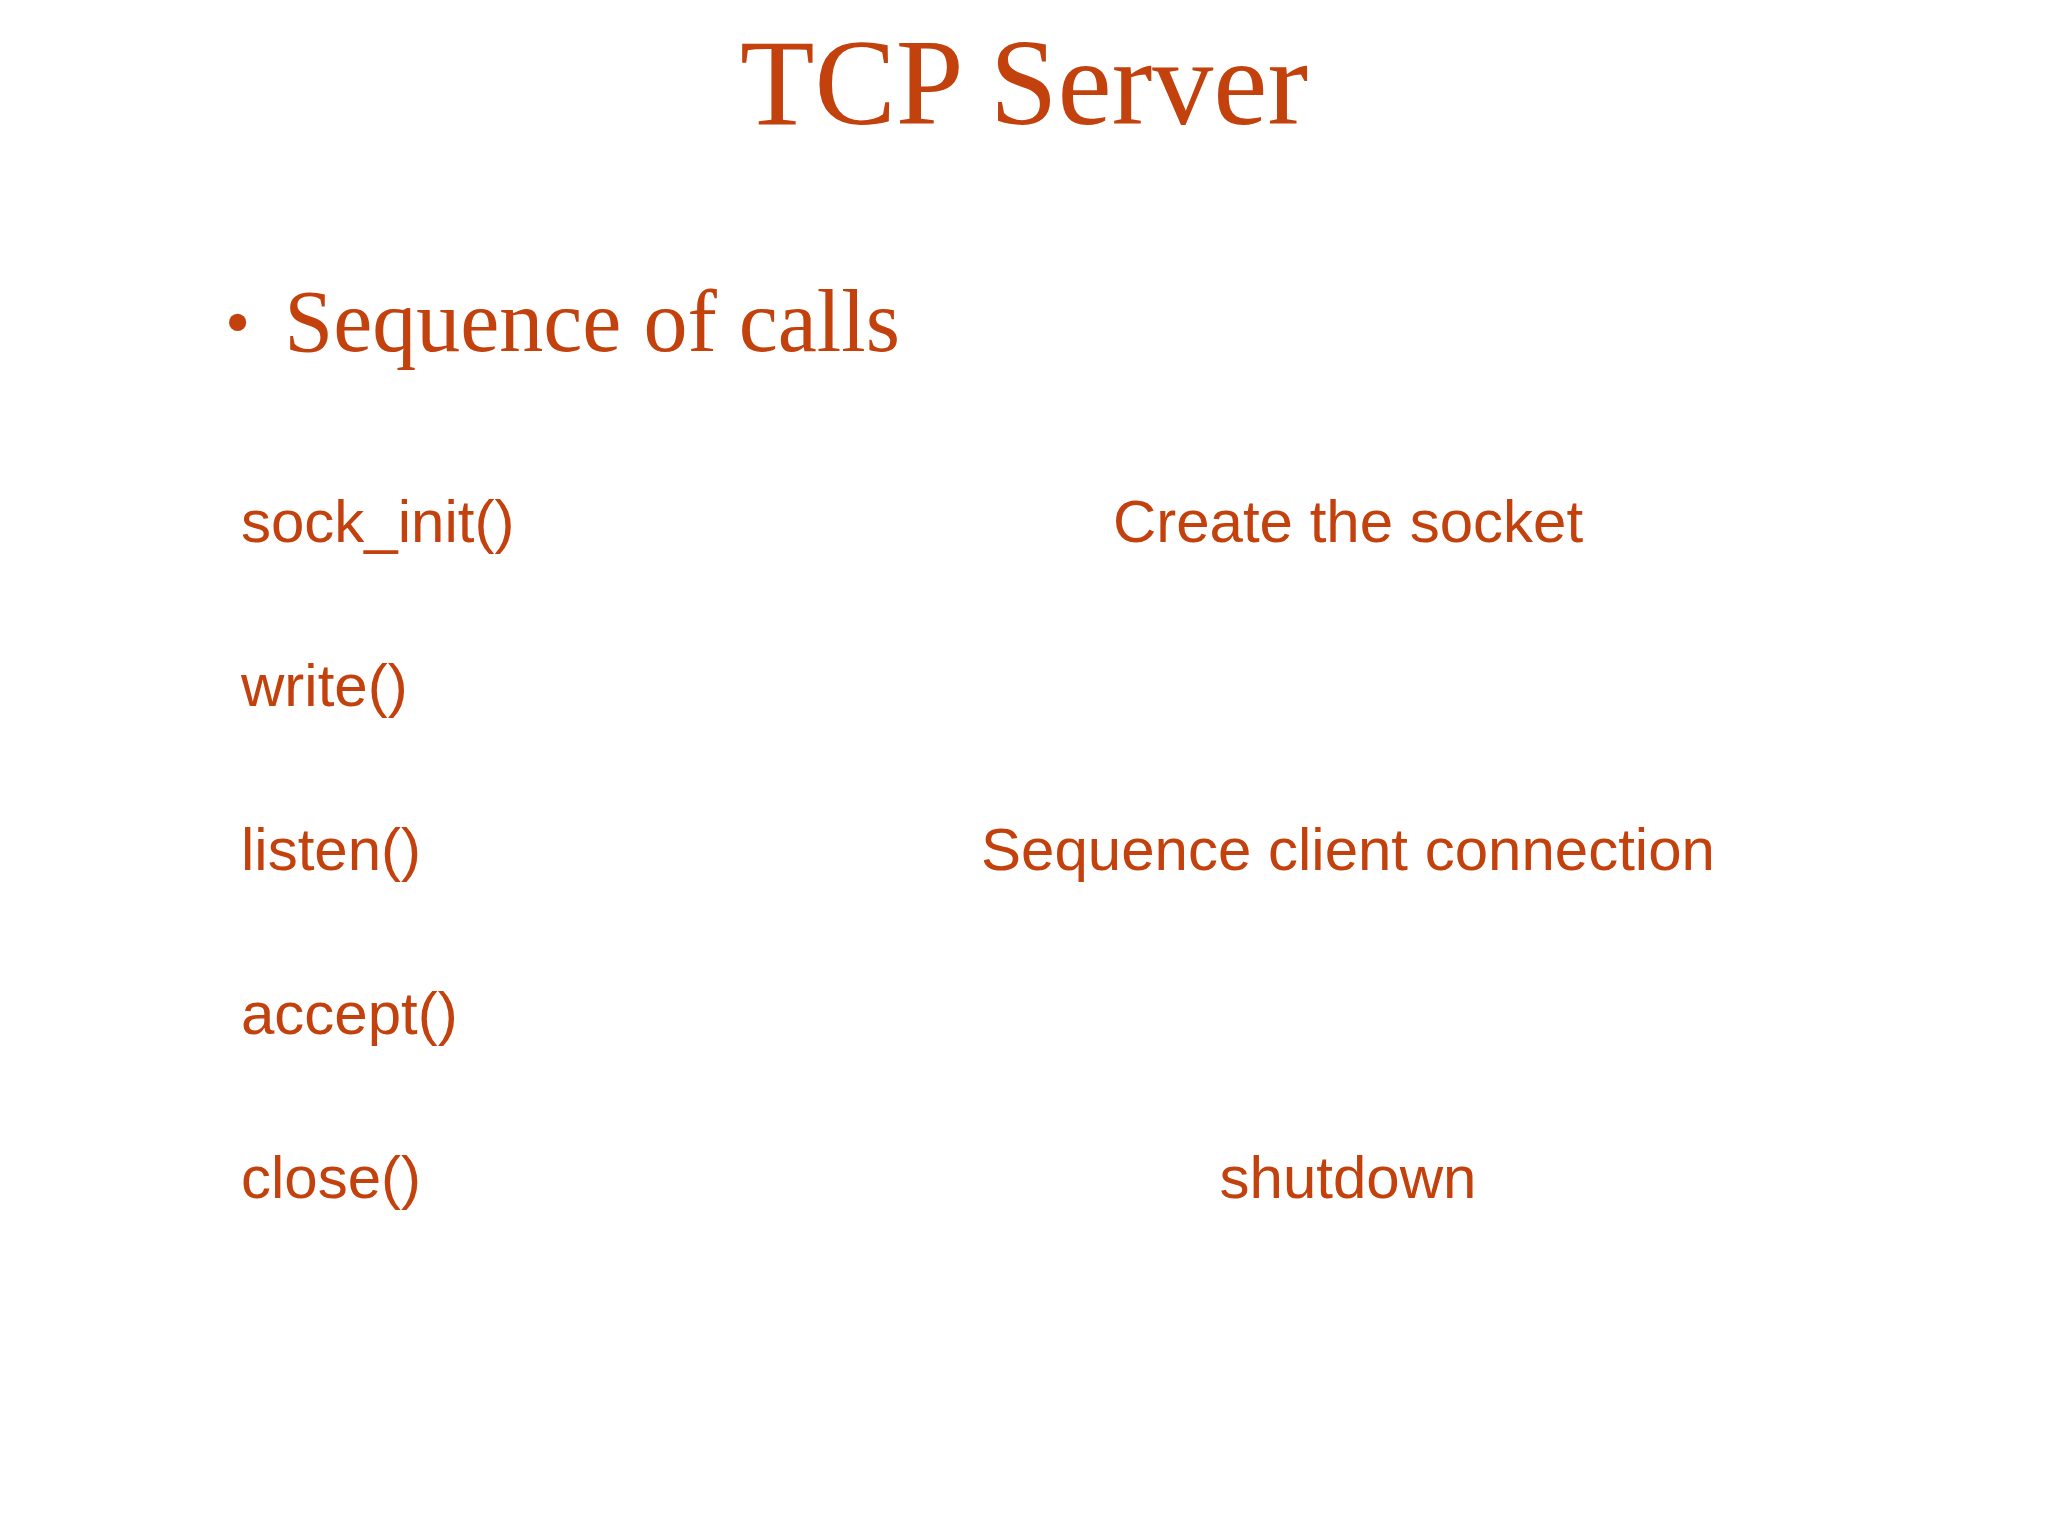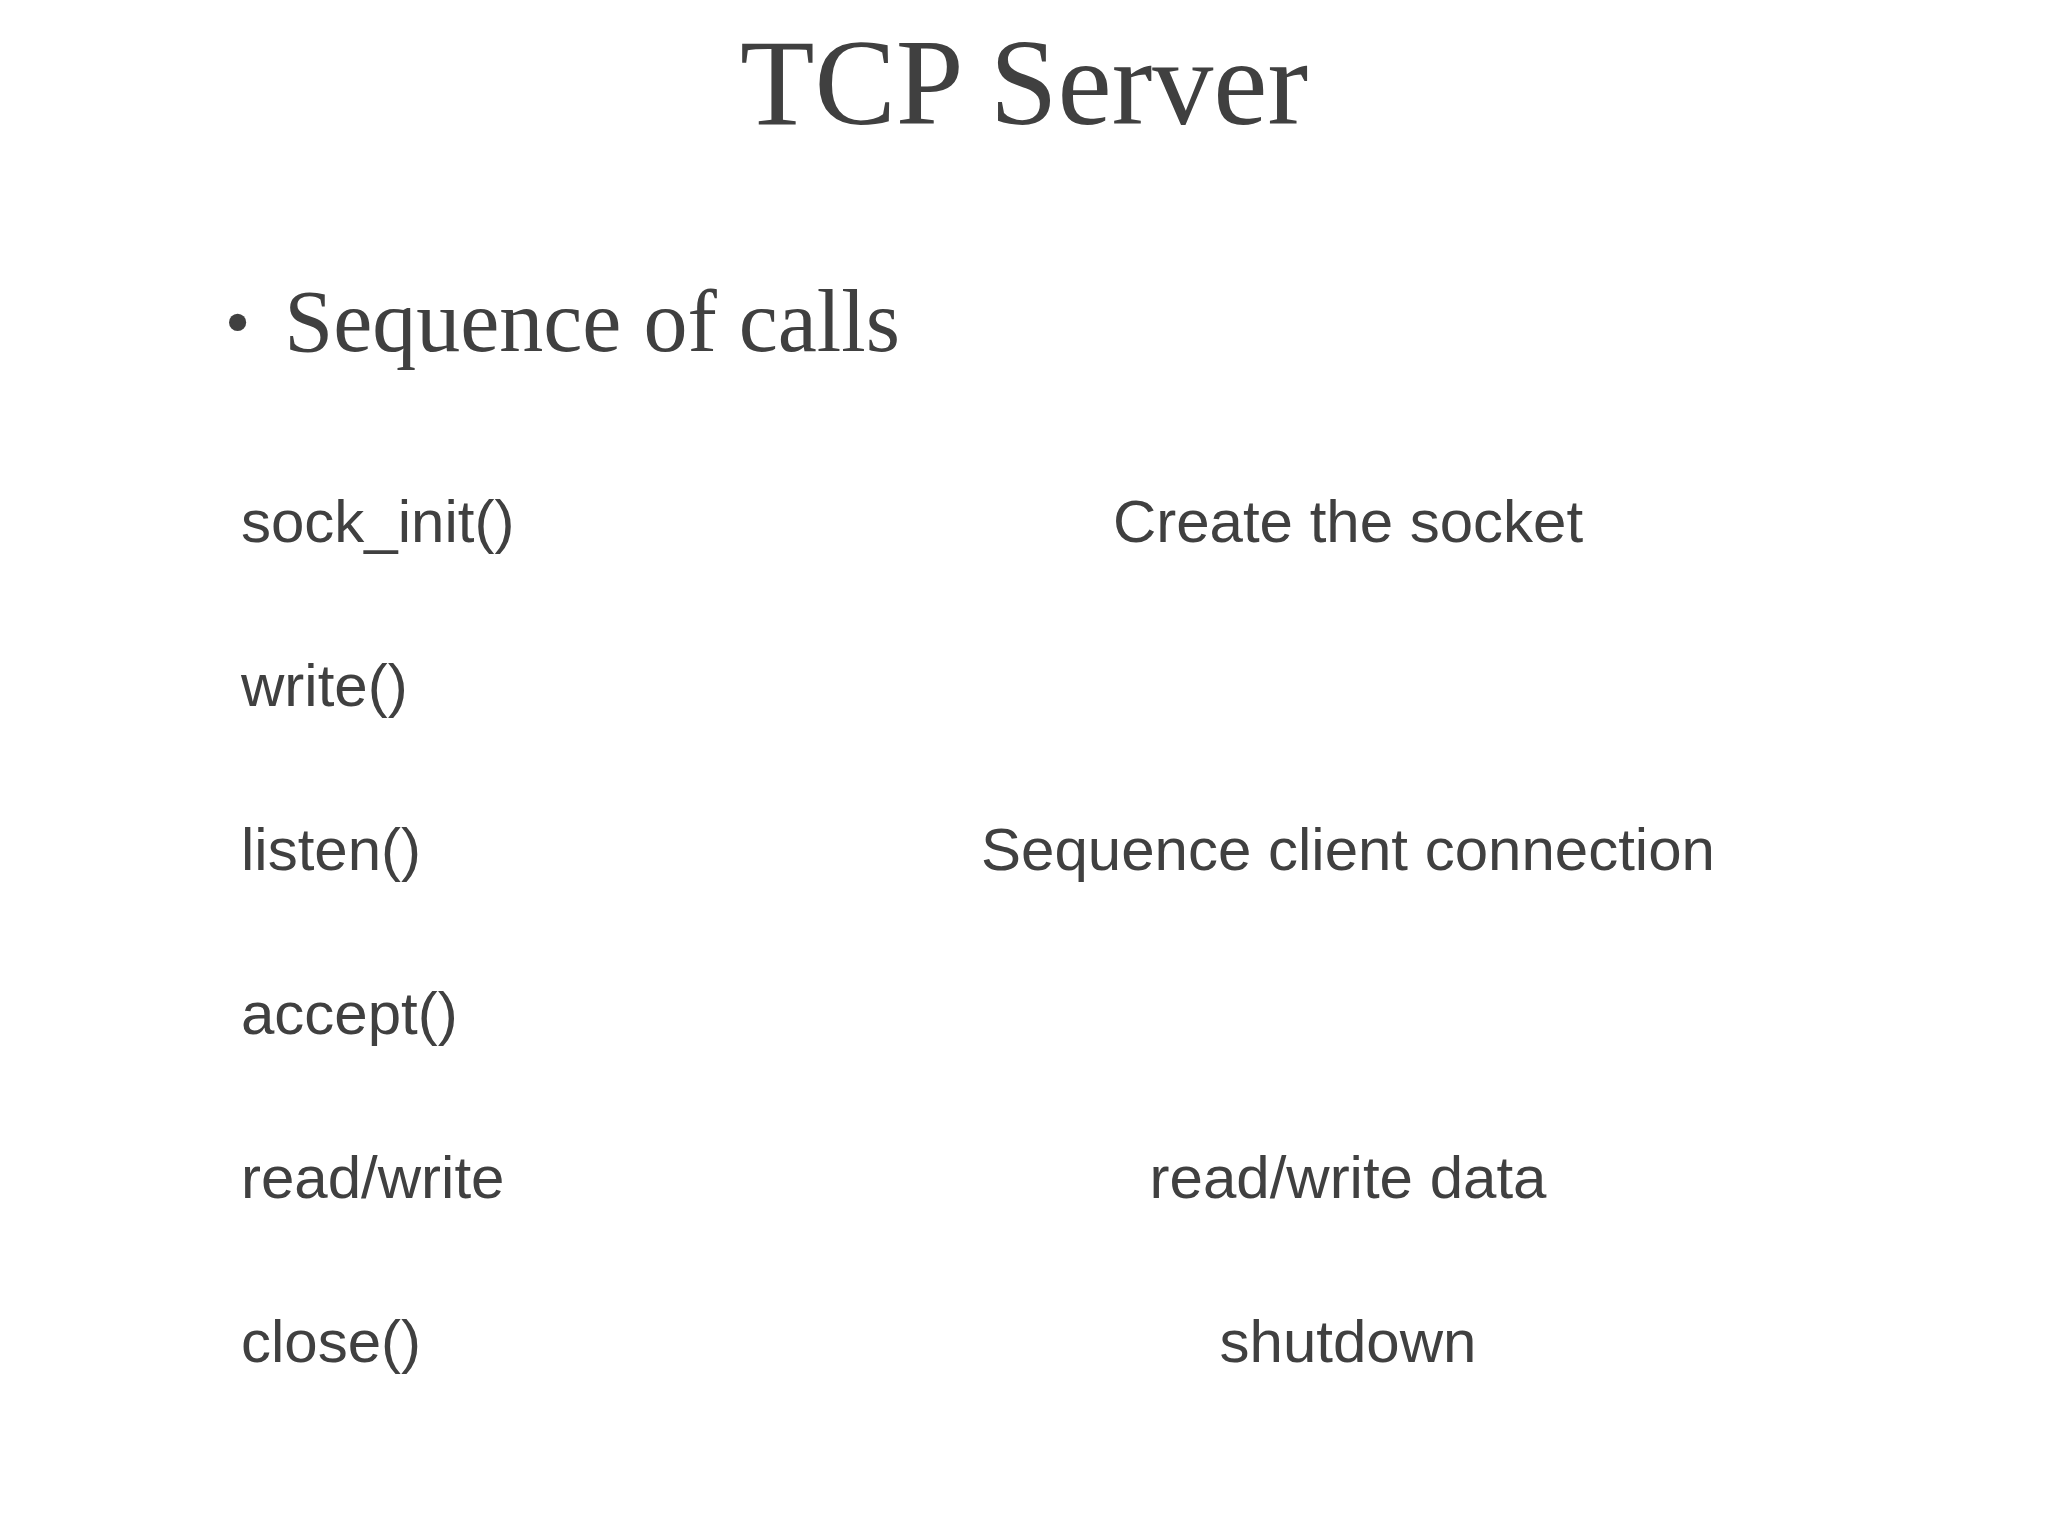--- a/index.html
+++ b/index.html
@@ -5,21 +5,21 @@
   html, body {
     margin: 0;
     padding: 0;
     background: #ffffff;
   }
   .slide {
     position: relative;
     width: 2048px;
     height: 1536px;
     background: #ffffff;
-    color: #404040;
+    color: #c2410c;
     overflow: hidden;
   }
   .slide-title {
     position: absolute;
     top: 22px;
     left: 0;
     width: 100%;
     text-align: center;
     font-family: "Liberation Serif", serif;
     font-size: 122px;
@@ -93,24 +93,20 @@
 
     <div class="call-row">
       <span class="call-name">listen()</span>
       <span class="call-desc">Sequence client connection</span>
     </div>
 
     <div class="call-row">
       <span class="call-name">accept()</span>
     </div>
 
-    <div class="call-row">
-      <span class="call-name">read/write</span>
-      <span class="call-desc">read/write data</span>
-    </div>
 
     <div class="call-row">
       <span class="call-name">close()</span>
       <span class="call-desc">shutdown</span>
     </div>
 
   </div>
 
 </div>
 

